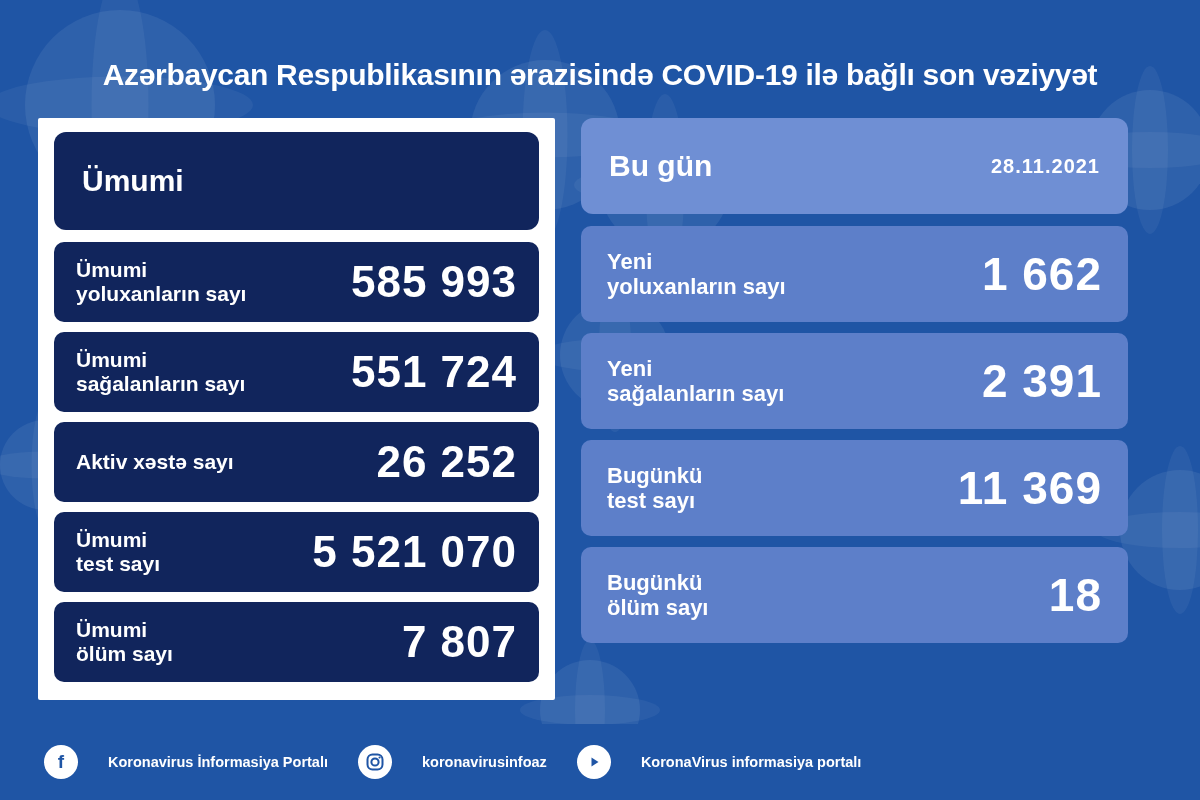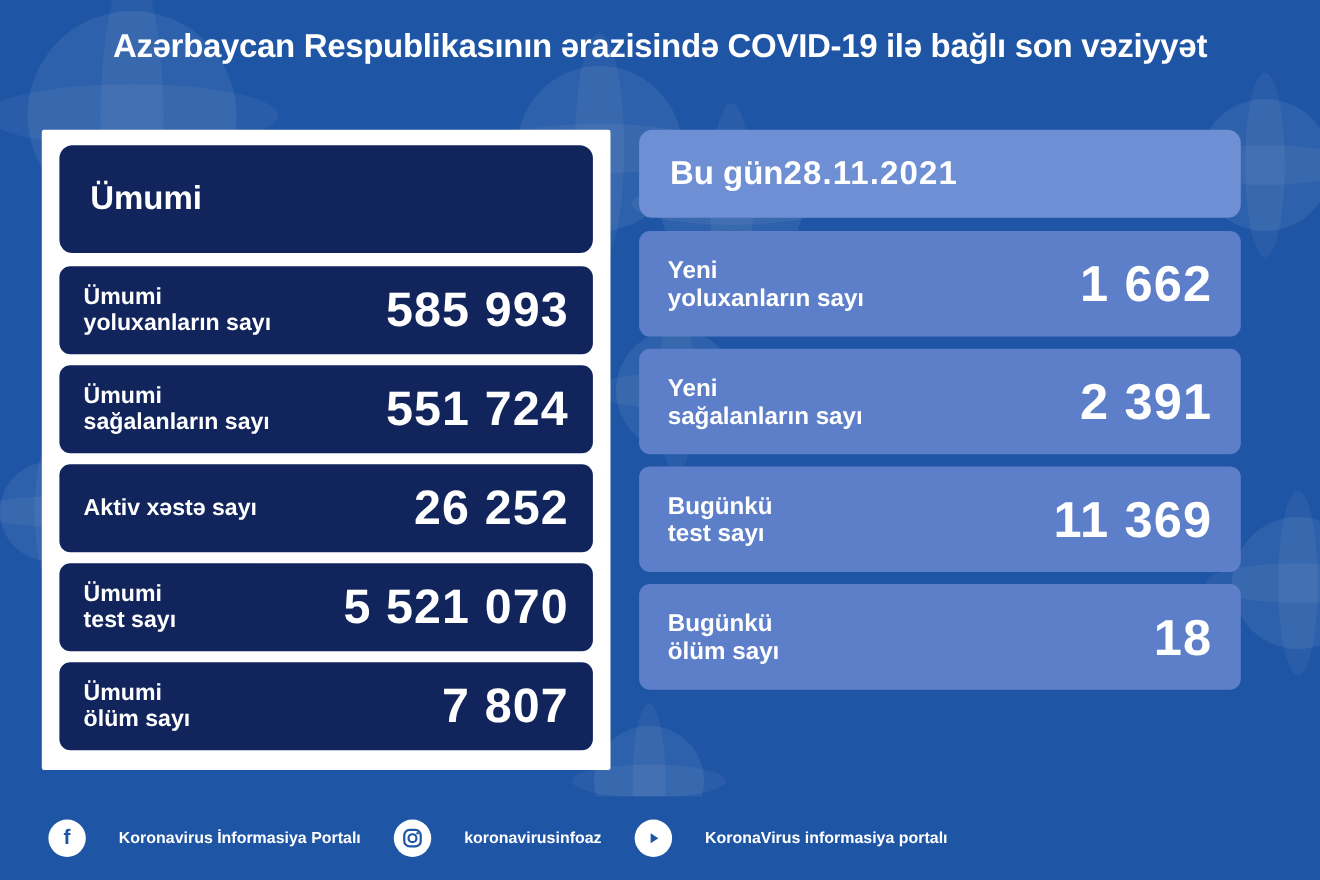--- a/index.html
+++ b/index.html
@@ -37,21 +37,21 @@
   .v2 { width: 150px; height: 150px; left: 470px; top: 60px; }
   .v3 { width: 130px; height: 130px; left: 600px; top: 120px; }
   .v4 { width: 110px; height: 110px; left: 560px; top: 300px; }
   .v5 { width: 120px; height: 120px; left: 1120px; top: 470px; }
   .v6 { width: 100px; height: 100px; left: 540px; top: 660px; }
   .v7 { width: 90px;  height: 90px;  left: 0px;   top: 420px; }
   .v8 { width: 120px; height: 120px; left: 1090px; top: 90px; }
 
   .title {
     position: absolute;
-    left: 0; right: 0; top: 26px;
+    left: 0; right: 0; top: 58px;
     text-align: center;
     color: #ffffff;
     font-size: 30px;
     font-weight: bold;
     letter-spacing: -0.3px;
     z-index: 5;
     white-space: nowrap;
   }
 
   .panels {
@@ -86,30 +86,31 @@
     display: flex;
     align-items: center;
     padding-left: 28px;
     color: #ffffff;
     font-size: 30px;
     font-weight: bold;
   }
   .header-right {
     background: #6f8fd4;
     border-radius: 12px;
-    height: 80px;
-    display: flex;
-    align-items: center;
+    height: 96px;
+    display: flex;
+    align-items: center;
+    justify-content: space-between;
     padding: 0 28px;
     color: #ffffff;
     font-size: 30px;
     font-weight: bold;
   }
   .header-right .date {
-    font-size: 30px;
+    font-size: 20px;
     font-weight: bold;
     letter-spacing: 1px;
     color: #ffffff;
   }
 
   .rows-left { margin-top: 12px; display: flex; flex-direction: column; gap: 10px; }
   .rows-right { margin-top: 12px; display: flex; flex-direction: column; gap: 11px; }
 
   .row {
     border-radius: 10px;

